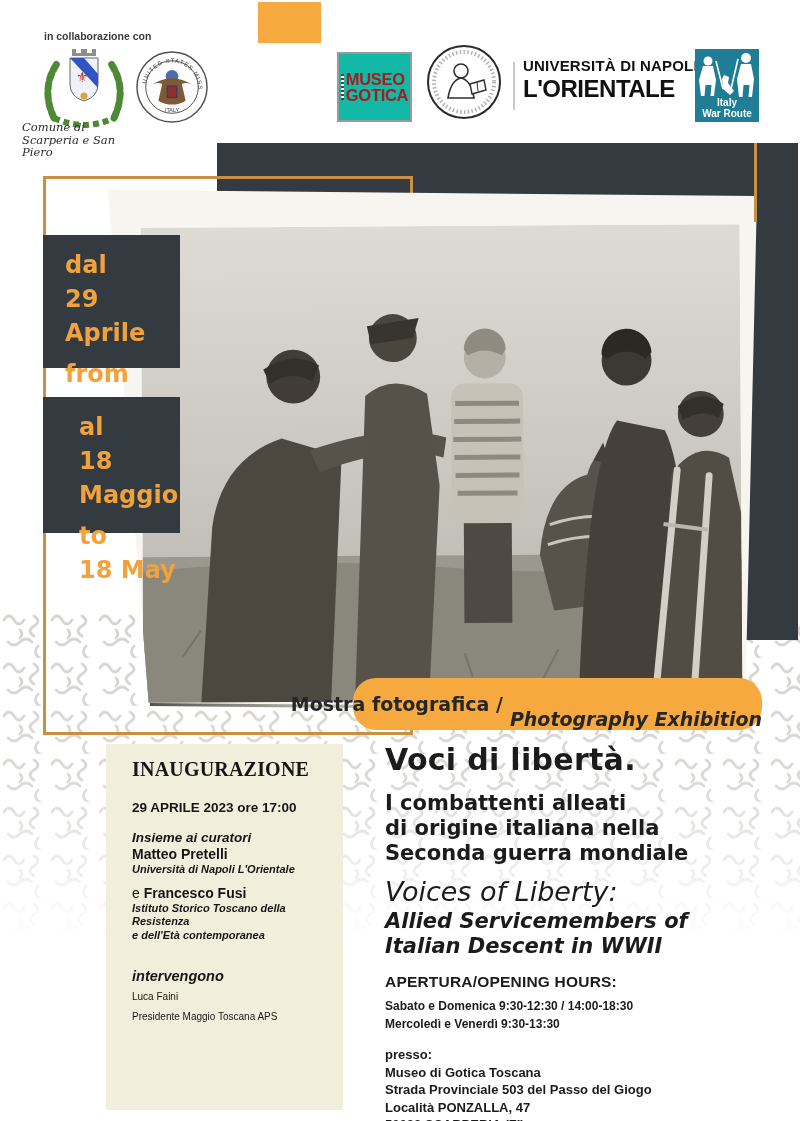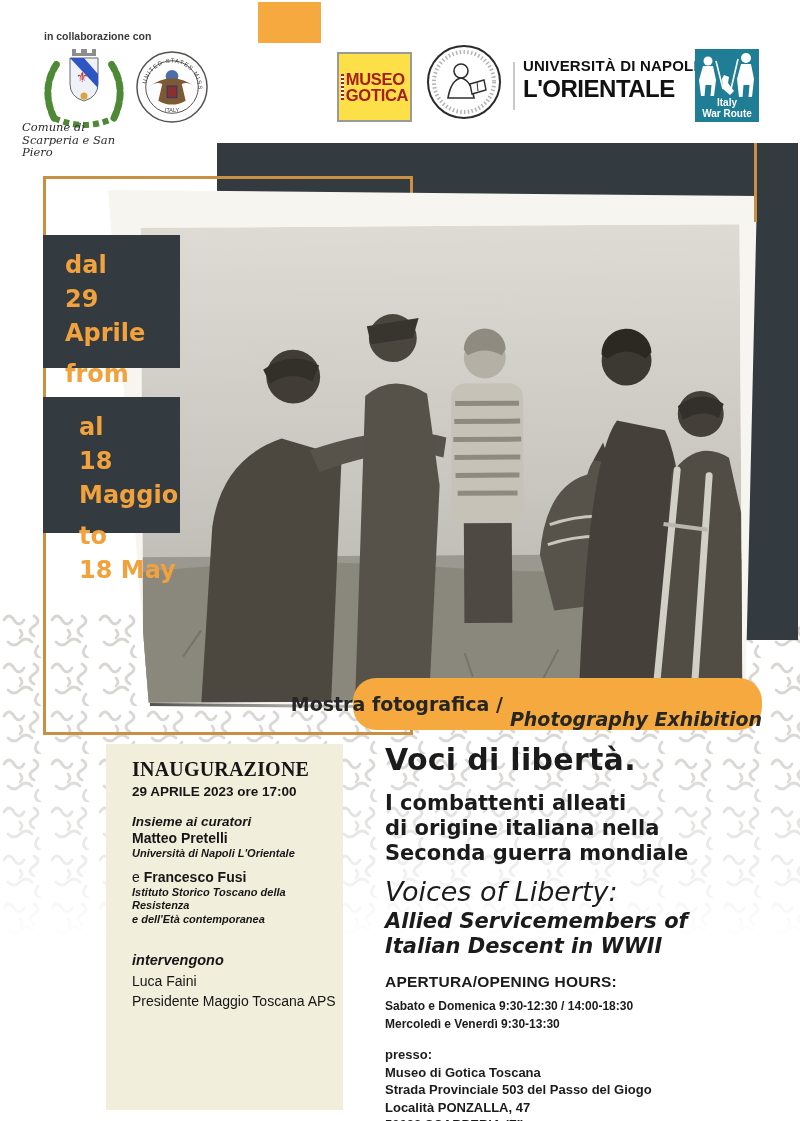--- a/index.html
+++ b/index.html
@@ -36,50 +36,50 @@
   
   .banner{left:353px;top:678px;width:409px;height:52px;border-radius:23px;
     background:var(--accent-orange,#F5A93E);z-index:8;display:flex;align-items:center;justify-content:flex-end;
     font-family:"DejaVu Sans",sans-serif;font-weight:bold;font-size:19px;color:#262626;white-space:nowrap;}
   .banner .en{font-style:italic;margin-left:7px;margin-top:30px;}
 
   
   .cream-panel{left:106px;top:744px;width:237px;height:366px;background:var(--cream,#F2EEDC);z-index:6;}
   .inaug{left:132px;top:758px;width:210px;z-index:7;color:#161616;}
   .inaug-title{font-family:Liberation Serif, serif;font-weight:bold;font-size:20px;letter-spacing:.2px;}
-  .inaug-date{font-weight:bold;font-size:13.5px;margin-top:3px;}
+  .inaug-date{font-weight:bold;font-size:13.5px;margin-top:19px;}
   .lbl{font-style:italic;font-weight:bold;font-size:13.5px;}
   .curators{margin-top:15px;}
   .name{font-weight:bold;font-size:14px;margin-top:1px;}
   .name .plain{font-weight:normal;}
   .affil{font-style:italic;font-weight:bold;font-size:11px;line-height:13.5px;margin-top:1px;}
   .curator2{margin-top:8px;}
   .speakers{margin-top:26px;}
-  .speaker-line{font-size:14px;line-height:18px;margin-top:2px;}
+  .speaker-line{font-size:10px;line-height:18px;margin-top:2px;}
   .speakers .lbl{font-size:14.5px;margin-bottom:4px;}
 
   
   .right-col{left:385px;top:742px;width:405px;z-index:7;color:#1b1b1b;}
   .title-it{font-family:"DejaVu Sans",sans-serif;font-weight:bold;font-size:30px;line-height:36px;letter-spacing:.3px;}
   .subtitle-it{font-family:"DejaVu Sans",sans-serif;font-weight:bold;font-size:21px;line-height:25px;margin-top:13px;}
   .title-en{font-family:"DejaVu Sans",sans-serif;font-weight:normal;font-style:italic;font-size:27px;line-height:32px;margin-top:10px;}
   .subtitle-en{font-family:"DejaVu Sans",sans-serif;font-weight:bold;font-style:italic;font-size:21px;line-height:25px;margin-top:1px;}
   .hours-title{font-weight:bold;font-size:15.5px;letter-spacing:.2px;margin-top:14px;}
   .hours-line{font-weight:bold;font-size:12px;line-height:18px;}
   .hours-block{margin-top:6px;}
   .venue-block{margin-top:13px;}
   .venue-line{font-weight:bold;font-size:13px;line-height:17.5px;}
 
   
   .collab-label{left:44px;top:30px;font-size:10.5px;font-weight:bold;color:#3b3b3b;z-index:7;}
   .comune-logo{left:36px;top:44px;z-index:7;}
   .comune-caption{left:22px;top:121px;width:120px;text-align:left;z-index:7;
     font-family:"DejaVu Serif",serif;font-style:italic;font-size:11.5px;line-height:12.5px;color:#2c2c2c;}
   .us-seal{left:135px;top:50px;z-index:7;}
-  .museo-box{left:337px;top:52px;width:75px;height:70px;box-sizing:border-box;border:2px solid #9a9a9a;background:#fde047;z-index:7;
+  .museo-box{left:337px;top:52px;width:75px;height:70px;box-sizing:border-box;border:2px solid #9a9a9a;background:#14b8a6;z-index:7;
     display:flex;align-items:center;justify-content:center;}
   .museo-inner{display:flex;align-items:flex-start;}
   .museo-tick{width:3px;height:26px;margin:3px 2px 0 0;
     background:repeating-linear-gradient(180deg,var(--museo-red,#A51D1D) 0 2px,#fff 2px 4px);}
   .museo-text{color:var(--museo-red,#A51D1D);font-family:"Liberation Sans",sans-serif;font-weight:bold;
     font-size:16.5px;line-height:16px;letter-spacing:-.3px;}
   .orientale-seal{left:426px;top:44px;z-index:7;}
   .orientale-divider{left:513px;top:62px;width:2px;height:48px;background:#c9c9c9;z-index:7;}
   .orientale-text{left:523px;top:57px;z-index:7;color:#111;font-family:"Liberation Sans",sans-serif;}
   .orientale-line1{font-weight:bold;font-size:15px;letter-spacing:.2px;}

